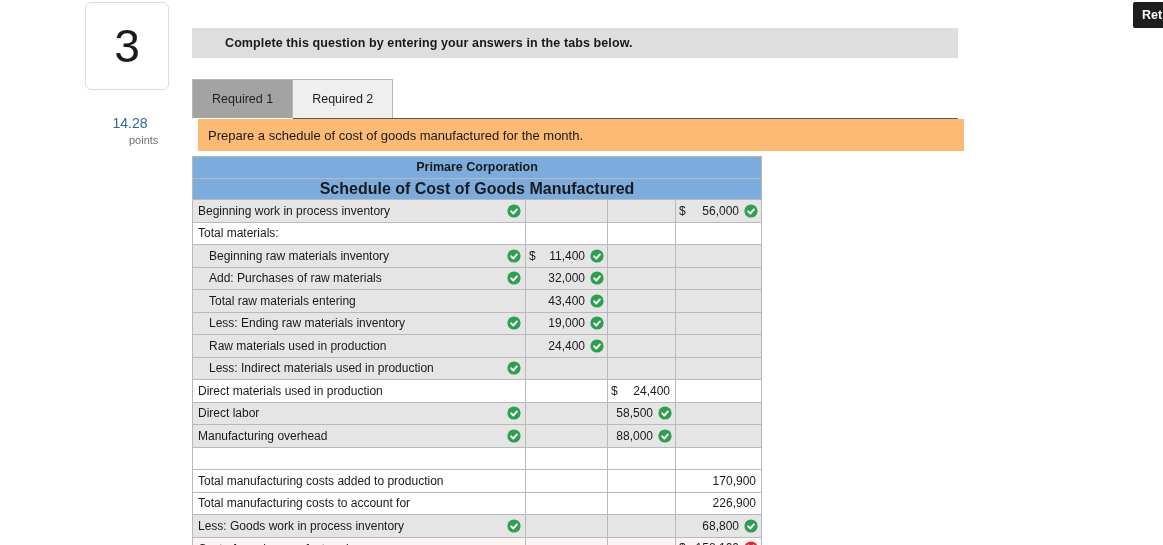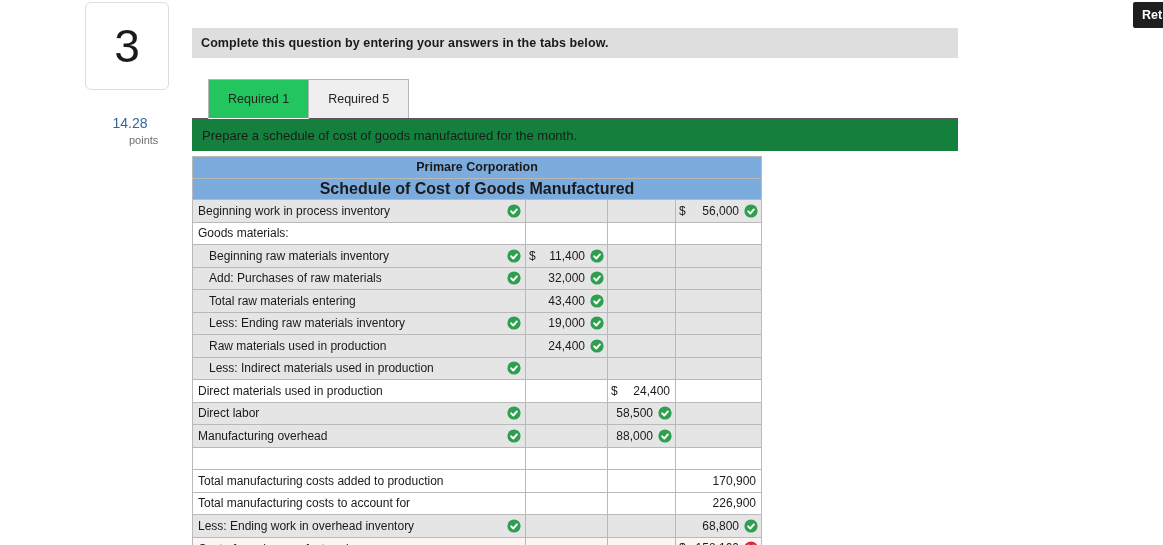--- a/index.html
+++ b/index.html
@@ -26,44 +26,44 @@
   .q-points-lbl { font-size: 11px; color: #6f6f6f; line-height: 1.35; margin-left: 40px; }
 
   
   .gray-bar {
     position: absolute; left: 192px; top: 28px; width: 766px; height: 30px;
     background: #dedede;
     display: flex; align-items: center;
   }
   .gray-bar-txt {
     font-size: 12.5px; font-weight: bold; color: #1a1a1a;
-    padding-left: 9px; letter-spacing: .1px;
+    padding-left: 33px; letter-spacing: .1px;
   }
 
   
   .tabs { position: absolute; left: 192px; top: 78px; height: 41px; display: flex; align-items: flex-end; }
   .tab {
     height: 40px; padding: 0 19px;
     display: flex; align-items: center;
     font-size: 12.5px; color: #222222;
     border: 1px solid #b6b6b6;
     background: #efefef;
     position: relative;
   }
   .tab + .tab { margin-left: -1px; }
-  .tab.active { background: #22c55e; border-bottom-color: #ffffff; z-index: 3; margin-left: 16px; }
+  .tab.active { background: #a3a3a3; border-bottom-color: #ffffff; z-index: 3; }
   .tabs-rule {
     position: absolute; left: 192px; top: 118px; width: 766px; height: 1px;
     background: #5a5a5a;
   }
 
   
   .blue-bar {
-    position: absolute; left: 192px; top: 119px; width: 766px; height: 32px;
-    background: #15803d; display: flex; align-items: center;
+    position: absolute; left: 198px; top: 119px; width: 766px; height: 32px;
+    background: #fdba74; display: flex; align-items: center;
   }
   .blue-bar-txt { font-size: 13px; color: #1a1a1a; padding-left: 10px; }
 
   
   .sheet {
     position: absolute; left: 192px; top: 156px;
     width: 570px;
     border-collapse: collapse;
     table-layout: fixed;
     font-size: 12px; color: #1a1a1a;
@@ -124,21 +124,21 @@
 
   <div class="gray-bar">
     <div class="gray-bar-txt">Complete this question by entering your answers in the tabs below.</div>
   </div>
 
   <div class="tabs">
     <div class="tab active">
       <span>Required 1</span>
     </div>
     <div class="tab">
-      <span>Required 5</span>
+      <span>Required 2</span>
     </div>
   </div>
   <div class="tabs-rule"></div>
 
   <div class="blue-bar">
     <div class="blue-bar-txt">Prepare a schedule of cost of goods manufactured for the month.</div>
   </div>
 
   <table class="sheet">
     <colgroup>
@@ -186,21 +186,21 @@
                   <circle cx="7" cy="7" r="6.6" fill="#2e9e4f"></circle>
                   <path d="M4.2 7.3l2.1 2.2 3.6-4.1" stroke="#ffffff" stroke-width="1.9" fill="none" stroke-linecap="round" stroke-linejoin="round"></path>
                 </svg>
               </span>
             </div>
           </td>
         </tr>
         <tr>
           <td class="">
             <div class="lbl-wrap">
-              <span class="lbl-txt">Goods materials:</span>
+              <span class="lbl-txt">Total materials:</span>
             </div>
           </td>
           <td class="">
             <div class="num-wrap">
               <span class="num"></span>
             </div>
           </td>
           <td class="">
             <div class="num-wrap">
               <span class="num"></span>
@@ -552,21 +552,21 @@
           </td>
           <td class="">
             <div class="num-wrap">
               <span class="num">226,900</span>
             </div>
           </td>
         </tr>
         <tr>
           <td class=" ok-bg">
             <div class="lbl-wrap">
-              <span class="lbl-txt">Less: Ending work in overhead inventory</span>
+              <span class="lbl-txt">Less: Goods work in process inventory</span>
               <span class="mark">
                 <svg width="14" height="14" viewBox="0 0 14 14">
                   <circle cx="7" cy="7" r="6.6" fill="#2e9e4f"></circle>
                   <path d="M4.2 7.3l2.1 2.2 3.6-4.1" stroke="#ffffff" stroke-width="1.9" fill="none" stroke-linecap="round" stroke-linejoin="round"></path>
                 </svg>
               </span>
             </div>
           </td>
           <td class="ok-bg">
             <div class="num-wrap">

